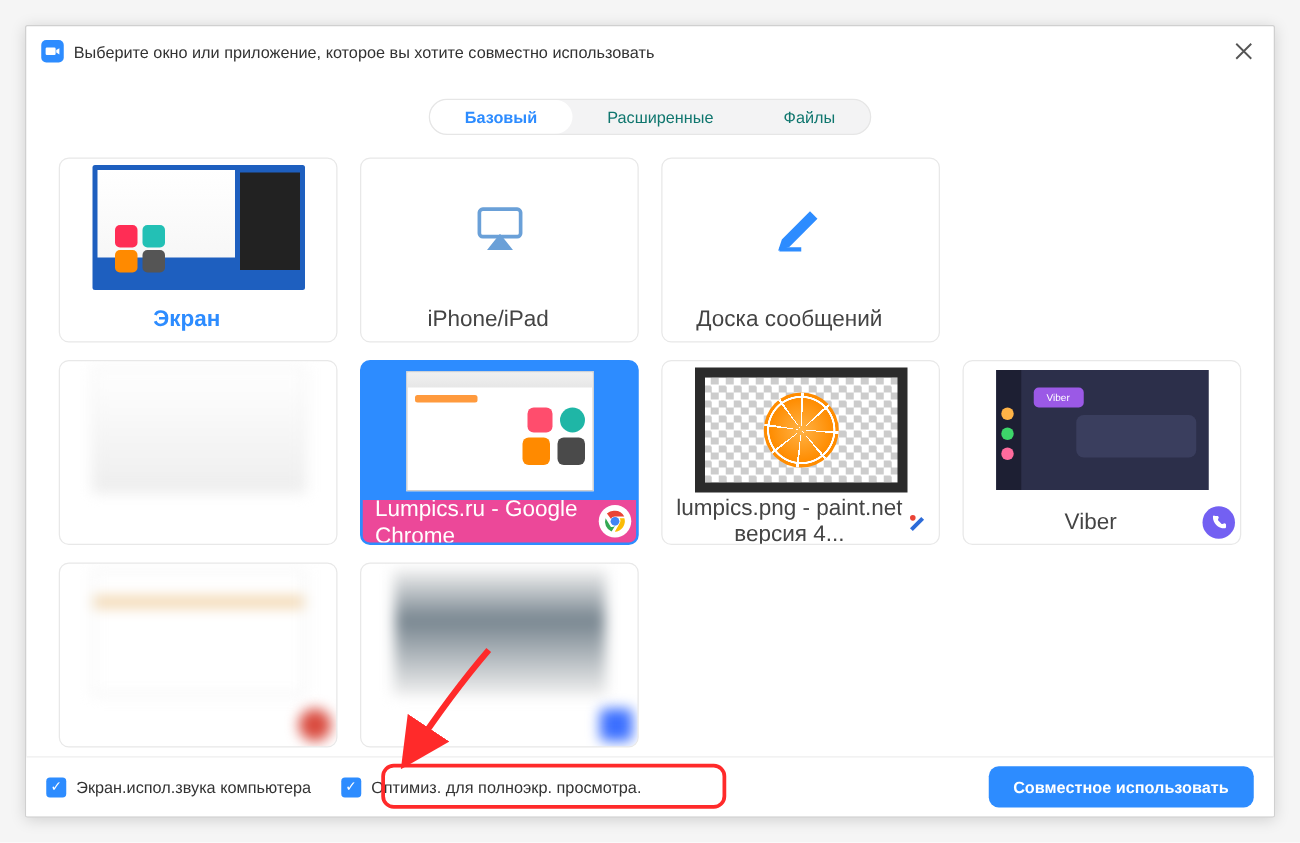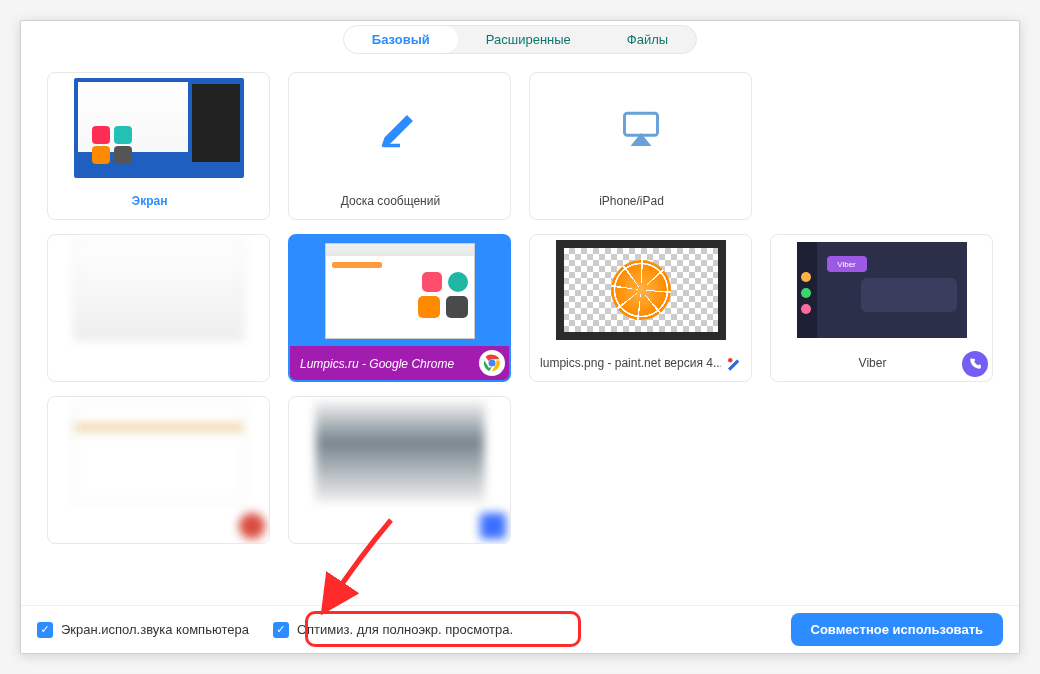--- a/index.html
+++ b/index.html
@@ -2,30 +2,30 @@
 <html><head>
 <meta charset="utf-8">
 <style>
   * { box-sizing: border-box; margin: 0; padding: 0; }
   body { font-family: -apple-system, "Segoe UI", Arial, sans-serif; background: #f5f5f5; width: 1040px; height: 674px; overflow: hidden; position: relative; }
   .window { background: #fff; width: 1000px; height: 634px; margin: 20px; border: 1px solid #d0d0d0; box-shadow: 0 2px 12px rgba(0,0,0,0.15); position: relative; border-radius: 2px; }
   .titlebar { display: flex; align-items: center; padding: 8px 12px; font-size: 13px; color: #333; }
   .app-icon { width: 18px; height: 18px; background: #2d8cff; border-radius: 4px; margin-right: 8px; display: flex; align-items: center; justify-content: center; }
   .app-icon svg { width: 12px; height: 12px; fill: #fff; }
   .close-btn { margin-left: auto; width: 24px; height: 24px; display: flex; align-items: center; justify-content: center; cursor: pointer; color: #555; font-size: 18px; }
-  .tabs { display: flex; justify-content: center; margin-top: 4px; }
+  .tabs { display: flex; justify-content: center; margin-top: 18px; }
   .tab-row { display: flex; border: 1px solid #e6e6e6; border-radius: 20px; background: #f3f3f4; overflow: hidden; }
   .tab { padding: 6px 28px; font-size: 13px; color: #0f766e; cursor: pointer; }
   .tab.active { background: #fff; color: #2d8cff; font-weight: 600; border-radius: 20px; }
   .grid { padding: 18px 26px 10px 26px; display: grid; grid-template-columns: repeat(4, 1fr); gap: 14px 18px; }
   .card { border: 1px solid #e8e8e8; border-radius: 8px; height: 148px; position: relative; cursor: pointer; overflow: hidden; background:#fff; }
   .card.selected { border: 2px solid #2d8cff; background: #2d8cff; }
   .card .thumb { height: 110px; display: flex; align-items: center; justify-content: center; position: relative; }
-  .card .caption { height: 36px; display: flex; align-items: center; justify-content: center; font-size: 12px; color: #444; padding: 0 28px 0 10px; text-align:center; }
-  .card.selected .caption { color: #fff; background: #a21caf; justify-content: flex-start; text-align:left;font-style:italic; }
+  .card .caption { height: 36px; display: flex; align-items: center; justify-content: center; font-size: 18px; color: #444; padding: 0 28px 0 10px; text-align:center; }
+  .card.selected .caption { color: #fff; background: #ec4899; justify-content: flex-start; text-align:left; }
   .card.special .caption { color: #2d8cff; font-weight:600; }
   .app-badge { position: absolute; right: 4px; bottom: 4px; width: 26px; height: 26px; border-radius: 50%; display:flex; align-items:center; justify-content:center; }
   .screen-thumb { width: 170px; height: 100px; background: linear-gradient(#1e5fbf,#1e5fbf); position: relative; border-radius:2px; overflow:hidden;}
   .screen-thumb::before{content:"";position:absolute;left:4px;top:4px;width:110px;height:70px;background:linear-gradient(#fff,#f7f7f7);}
   .screen-thumb::after{content:"";position:absolute;right:4px;top:6px;width:48px;height:78px;background:#222;}
   .sm-icons{position:absolute;left:18px;top:48px;display:flex;gap:4px;}
   .sm-icons span{width:18px;height:18px;border-radius:4px;}
   .whiteboard-pen{ color:#2d8cff; }
   .airplay{ color:#6aa0d8; }
   .mini-browser{ width:150px;height:96px;background:#fff;border:1px solid #ccc;position:relative;}
@@ -46,20 +46,33 @@
   .chk { display: flex; align-items: center; gap: 8px; font-size: 13px; color: #333; cursor:pointer; }
   .chk-box { width: 16px; height: 16px; border-radius: 3px; background: #2d8cff; display: flex; align-items: center; justify-content: center; color: #fff; font-size: 11px; }
   .primary-btn { margin-left: auto; background: #2d8cff; color: #fff; border: none; border-radius: 8px; padding: 9px 20px; font-size: 13px; font-weight: 600; cursor: pointer; }
   .highlight { position: absolute; border: 3px solid #ff2a2a; border-radius: 10px; pointer-events: none; }
   .arrow { position: absolute; pointer-events: none; }
 </style>
 </head>
 <body>
 
 <div class="window">
+  <div class="titlebar">
+    <div class="app-icon">
+      <svg viewBox="0 0 24 24">
+          <path d="M3 6h12a2 2 0 0 1 2 2v8a2 2 0 0 1-2 2H3a2 2 0 0 1-2-2V8a2 2 0 0 1 2-2zm15 4 5-3v10l-5-3z"></path>
+        </svg>
+    </div>
+    <span>Выберите окно или приложение, которое вы хотите совместно использовать</span>
+    <div class="close-btn">
+      <svg width="14" height="14" viewBox="0 0 14 14">
+          <path d="M1 1l12 12M13 1L1 13" stroke="#555" stroke-width="1.5" fill="none"></path>
+        </svg>
+    </div>
+  </div>
 
   <div class="tabs">
     <div class="tab-row">
       <div class="tab active">Базовый</div>
       <div class="tab">Расширенные</div>
       <div class="tab">Файлы</div>
     </div>
   </div>
 
   <div class="grid">
@@ -74,37 +87,37 @@
           <div class="sm-icons" style="top:68px;">
             <span style="background:#ff8a00"></span>
             <span style="background:#555"></span>
           </div>
         </div>
       </div>
       <div class="caption">Экран</div>
     </div>
 
     <div class="card">
+      <div class="thumb airplay">
+        <svg width="44" height="44" viewBox="0 0 24 24" fill="none" stroke="#6aa0d8" stroke-width="1.6">
+            <rect x="3" y="4" width="18" height="12" rx="1.5"></rect>
+            <path d="M8 21l4-5 4 5z" fill="#6aa0d8"></path>
+          </svg>
+      </div>
+      <div class="caption">iPhone/iPad</div>
+    </div>
+
+    <div class="card">
       <div class="thumb whiteboard-pen">
         <svg width="42" height="42" viewBox="0 0 24 24" fill="none" stroke="currentColor" stroke-width="2">
             <path d="M3 21l3-1 12-12-2-2L4 18l-1 3z" fill="#2d8cff" stroke="#2d8cff"></path>
             <path d="M2 22h10" stroke="#2d8cff"></path>
           </svg>
       </div>
       <div class="caption">Доска сообщений</div>
-    </div>
-
-    <div class="card">
-      <div class="thumb airplay">
-        <svg width="44" height="44" viewBox="0 0 24 24" fill="none" stroke="#6aa0d8" stroke-width="1.6">
-            <rect x="3" y="4" width="18" height="12" rx="1.5"></rect>
-            <path d="M8 21l4-5 4 5z" fill="#6aa0d8"></path>
-          </svg>
-      </div>
-      <div class="caption">iPhone/iPad</div>
     </div>
 
     <div style="visibility:hidden"></div>
 
     <div class="card">
       <div class="thumb">
           <div class="blur-thumb blur"></div>
         </div>
       <div class="caption blur"></div>
     </div>

